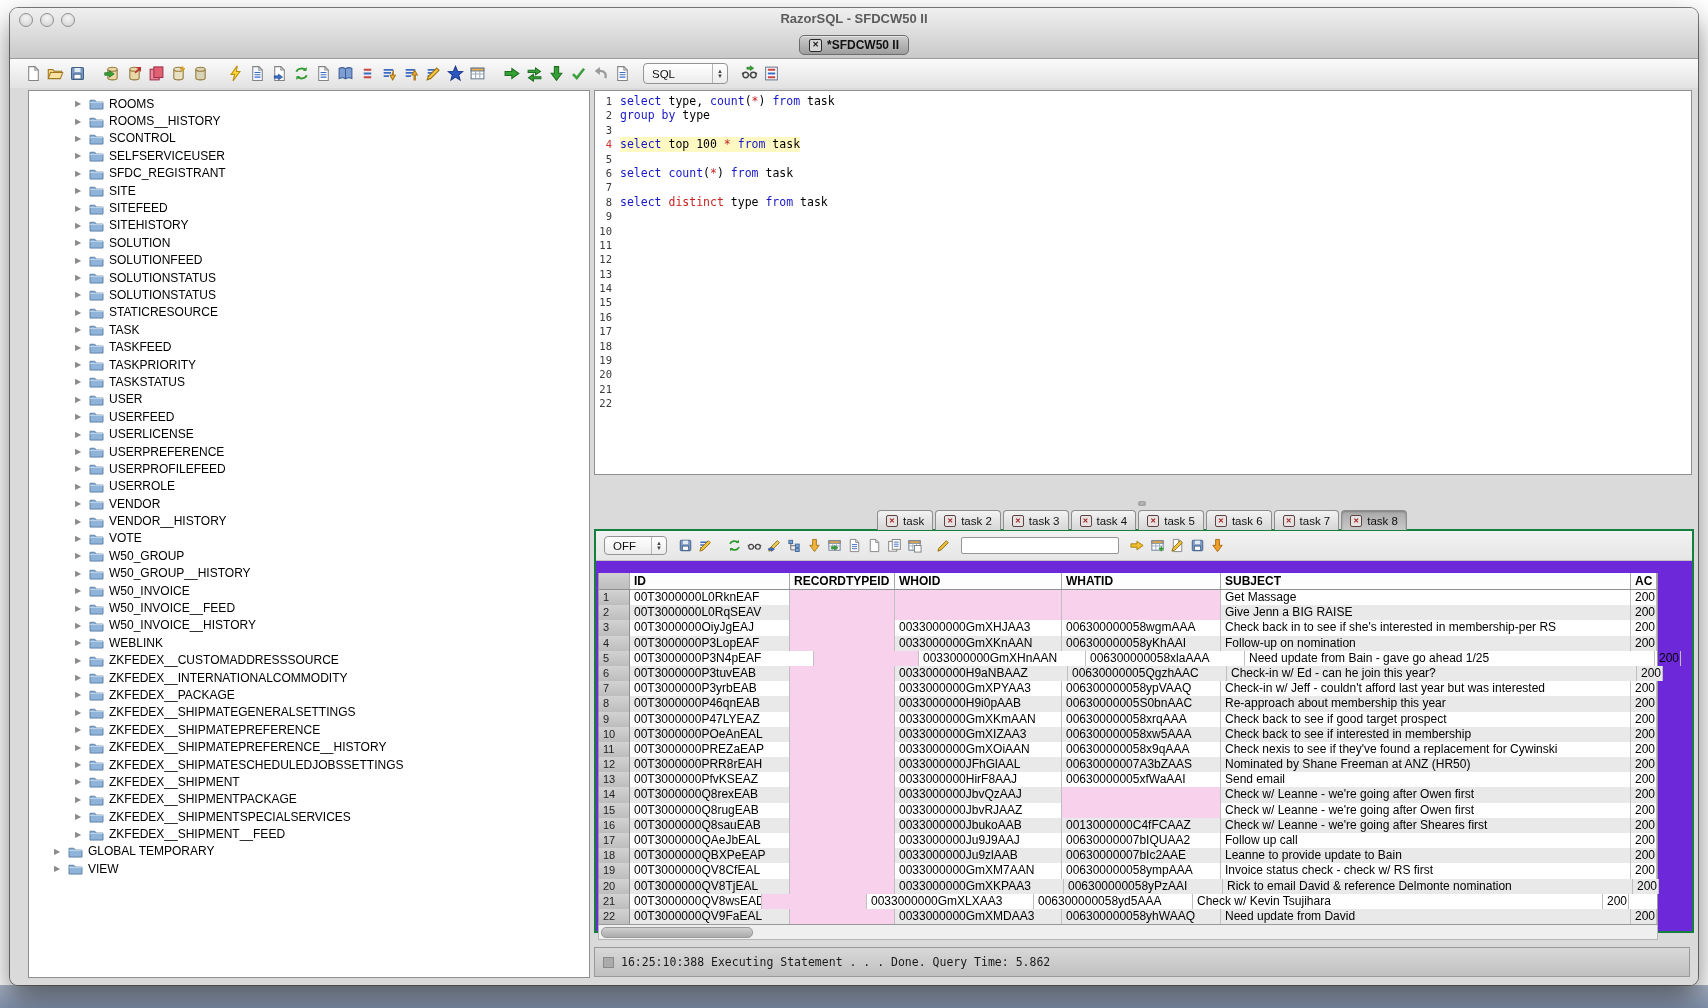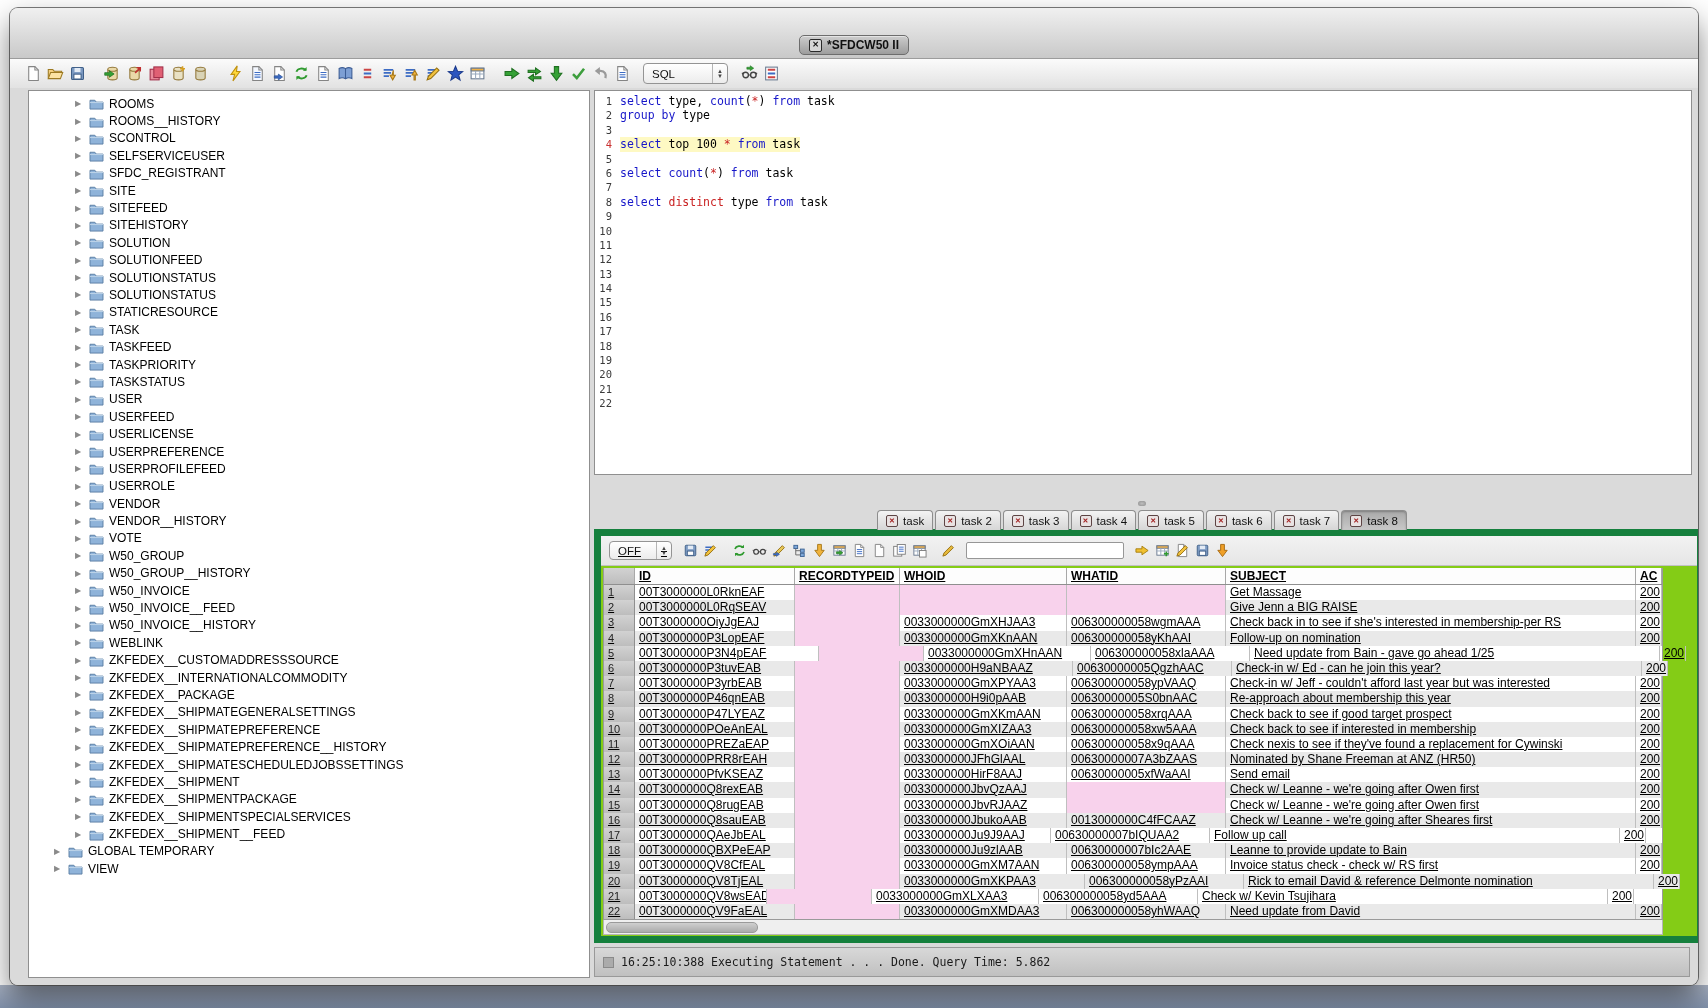--- a/index.html
+++ b/index.html
@@ -48,28 +48,28 @@
   .editor-status{position:absolute;left:584px;top:390px;width:1096px;height:19px;background:linear-gradient(#d9d9d9,#b9b9b9);
     border:1px solid #8f8f8f;display:flex;align-items:center;justify-content:center;font-size:11px;color:#111;white-space:pre;}
   .splitter-dot{position:absolute;left:1128px;top:413px;width:8px;height:5px;border-radius:3px;background:radial-gradient(#bdbdbd,#8f8f8f);}
   
   .result-tabs{position:absolute;left:584px;top:420px;width:1096px;height:22px;display:flex;justify-content:center;align-items:flex-end;gap:2px;z-index:2;}
   .rtab{height:19px;padding:0 8px;display:inline-flex;align-items:center;gap:5px;font-size:11.5px;color:#111;
     background:linear-gradient(#f3f3f3,#d6d6d6);border:1px solid #8d8d8d;border-radius:4px 4px 0 0;border-bottom:none;}
   .rtab.sel{background:linear-gradient(#a9a9a9,#c8c8c8);box-shadow:inset 0 1px 2px rgba(0,0,0,.25);}
   .tclose{width:10px;height:10px;border:1px solid #5d4444;border-radius:2px;background:#e9e2e2;display:inline-flex;align-items:center;justify-content:center;font-size:7px;line-height:7px;color:#a32222;font-weight:bold;}
   
-  .results-panel{position:absolute;left:584px;top:441px;width:1096px;height:400px;background:#84cc16;border:7px solid #15803d;text-decoration:underline;}
+  .results-panel{position:absolute;left:584px;top:441px;width:1096px;height:400px;background:#6d28d9;border:2px solid #15803d;}
   .results-toolbar{height:29px;display:flex;align-items:center;padding-left:8px;border-bottom:1px solid #c2c2c2;background:linear-gradient(#f2f2f2,#e6e6e6);}
   .results-toolbar .tbtn{width:20px;height:19px;}
   .results-toolbar .tbtn svg{width:15px;height:15px;}
   .results-toolbar .selectbox{height:17px;margin:0 8px 0 0;}
   .results-toolbar .selectbox .sval{min-width:30px;}
   .search{width:148px;height:15px;border:1px solid #979797;border-radius:2px;margin:0 8px;font-size:11px;padding:0 4px;background:#fff;}
-  .grid{margin-left:2px;margin-top:2px;width:1058px;font-size:12px;background:#fff;border:1px solid #9a9a9a;border-top:none;position:relative;}
+  .grid{margin-left:2px;margin-top:12px;width:1058px;font-size:12px;background:#fff;border:1px solid #9a9a9a;border-top:none;position:relative;}
   .grow{display:flex;height:15.2px;}
   .grow.head{height:16px;background:#fdfdfd;border-bottom:1px solid #8f8f8f;font-weight:600;}
   .gcell{flex:none;overflow:hidden;white-space:nowrap;padding:0 0 0 4px;border-right:1px solid #bfbfbf;line-height:15.2px;box-sizing:border-box;}
   .grow.head .gcell{line-height:16px;border-right:1px solid #a8a8a8;}
   .gcell.num{background:linear-gradient(#d2d2d2,#bdbdbd);border-right:1px solid #8f8f8f;font-size:11px;color:#222;}
   .grow.even .gcell{background:#e9e9e9;}
   .grow.even .gcell.num,.grow.odd .gcell.num{background:linear-gradient(#d2d2d2,#bdbdbd);}
   .gcell.nul{background:#f8d2ec !important;}
   .hscroll{margin-left:2px;width:1058px;height:14px;background:#efefef;border:1px solid #b5b5b5;border-top:none;position:relative;}
   .hthumb{position:absolute;left:2px;top:2px;width:150px;height:9px;border-radius:5px;background:linear-gradient(#cfcfcf,#ababab);border:1px solid #9a9a9a;}
@@ -78,20 +78,28 @@
     font-family:"DejaVu Sans Mono",monospace;font-size:11.5px;color:#1a1a1a;}
   .sq{width:9px;height:9px;background:#ababab;border:1px solid #8a8a8a;flex:none;}
 </style>
 </head>
 <body>
 
 <div id="screen">
   <div class="dock-band"></div>
   <div class="window">
     <div class="window-top"></div>
+    <div class="titlebar">
+      <div class="lights">
+        <div class="light"></div>
+        <div class="light"></div>
+        <div class="light"></div>
+      </div>
+      <div class="title">RazorSQL - SFDCW50 II</div>
+    </div>
     <div class="tabstrip">
       <div class="doc-tab">
         <span class="boxx">✕</span>
         <span>*SFDCW50 II</span>
       </div>
     </div>
     <div class="toolbar">
       <span id="main-toolbar-icons" style="display:inline-flex;align-items:center;">
           <span class="tbtn">
             <svg viewBox="0 0 16 16">
@@ -1150,21 +1158,21 @@
               <div class="gcell nul" style="width:105px"></div>
               <div class="gcell" style="width:167px">0033000000JbukoAAB</div>
               <div class="gcell" style="width:159px">0013000000C4fFCAAZ</div>
               <div class="gcell" style="width:410px">Check w/ Leanne - we're going after Sheares first</div>
               <div class="gcell" style="width:26px">200</div>
             </div>
             <div class="grow odd">
               <div class="gcell num" style="width:31px">17</div>
               <div class="gcell" style="width:160px">00T3000000QAeJbEAL</div>
               <div class="gcell nul" style="width:105px"></div>
-              <div class="gcell" style="width:151px">0033000000Ju9J9AAJ</div>
+              <div class="gcell" style="width:167px">0033000000Ju9J9AAJ</div>
               <div class="gcell" style="width:159px">00630000007bIQUAA2</div>
               <div class="gcell" style="width:410px">Follow up call</div>
               <div class="gcell" style="width:26px">200</div>
             </div>
             <div class="grow even">
               <div class="gcell num" style="width:31px">18</div>
               <div class="gcell" style="width:160px">00T3000000QBXPeEAP</div>
               <div class="gcell nul" style="width:105px"></div>
               <div class="gcell" style="width:167px">0033000000Ju9zlAAB</div>
               <div class="gcell" style="width:159px">00630000007bIc2AAE</div>
@@ -1177,21 +1185,21 @@
               <div class="gcell nul" style="width:105px"></div>
               <div class="gcell" style="width:167px">0033000000GmXM7AAN</div>
               <div class="gcell" style="width:159px">006300000058ympAAA</div>
               <div class="gcell" style="width:410px">Invoice status check - check w/ RS first</div>
               <div class="gcell" style="width:26px">200</div>
             </div>
             <div class="grow even">
               <div class="gcell num" style="width:31px">20</div>
               <div class="gcell" style="width:160px">00T3000000QV8TjEAL</div>
               <div class="gcell nul" style="width:105px"></div>
-              <div class="gcell" style="width:185px">0033000000GmXKPAA3</div>
+              <div class="gcell" style="width:169px">0033000000GmXKPAA3</div>
               <div class="gcell" style="width:159px">006300000058yPzAAI</div>
               <div class="gcell" style="width:410px">Rick to email David &amp; reference Delmonte nomination</div>
               <div class="gcell" style="width:26px">200</div>
             </div>
             <div class="grow odd">
               <div class="gcell num" style="width:31px">21</div>
               <div class="gcell" style="width:132px">00T3000000QV8wsEAD</div>
               <div class="gcell nul" style="width:105px"></div>
               <div class="gcell" style="width:167px">0033000000GmXLXAA3</div>
               <div class="gcell" style="width:159px">006300000058yd5AAA</div>

